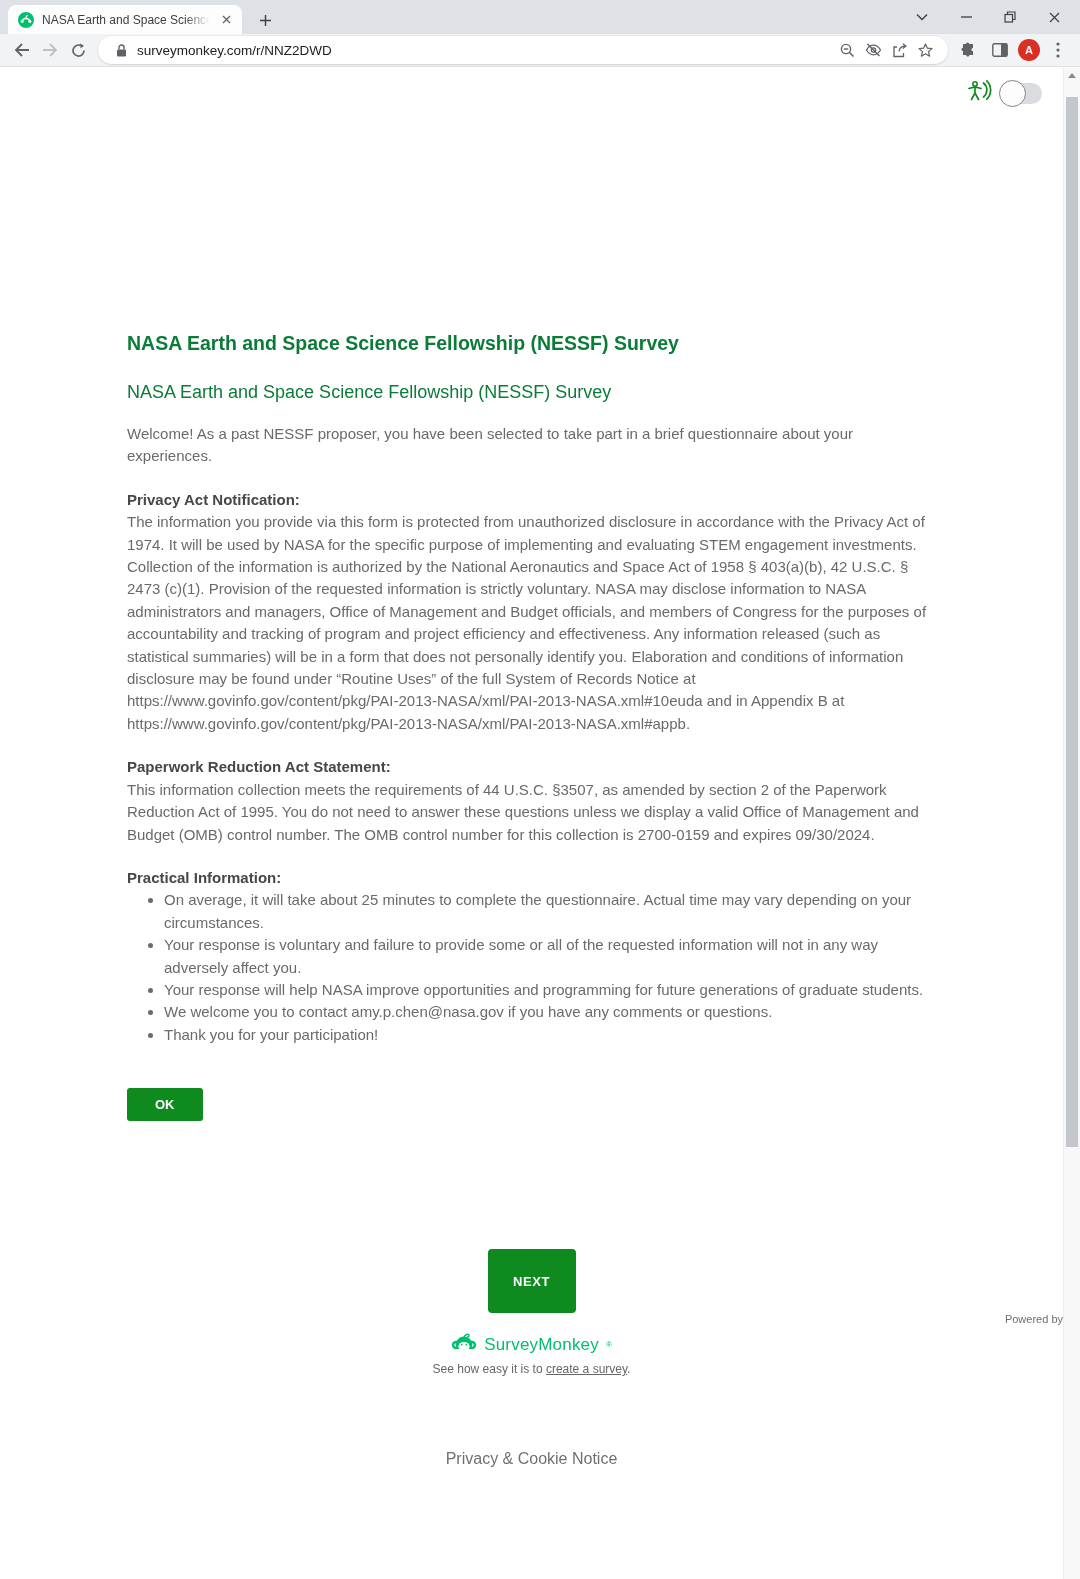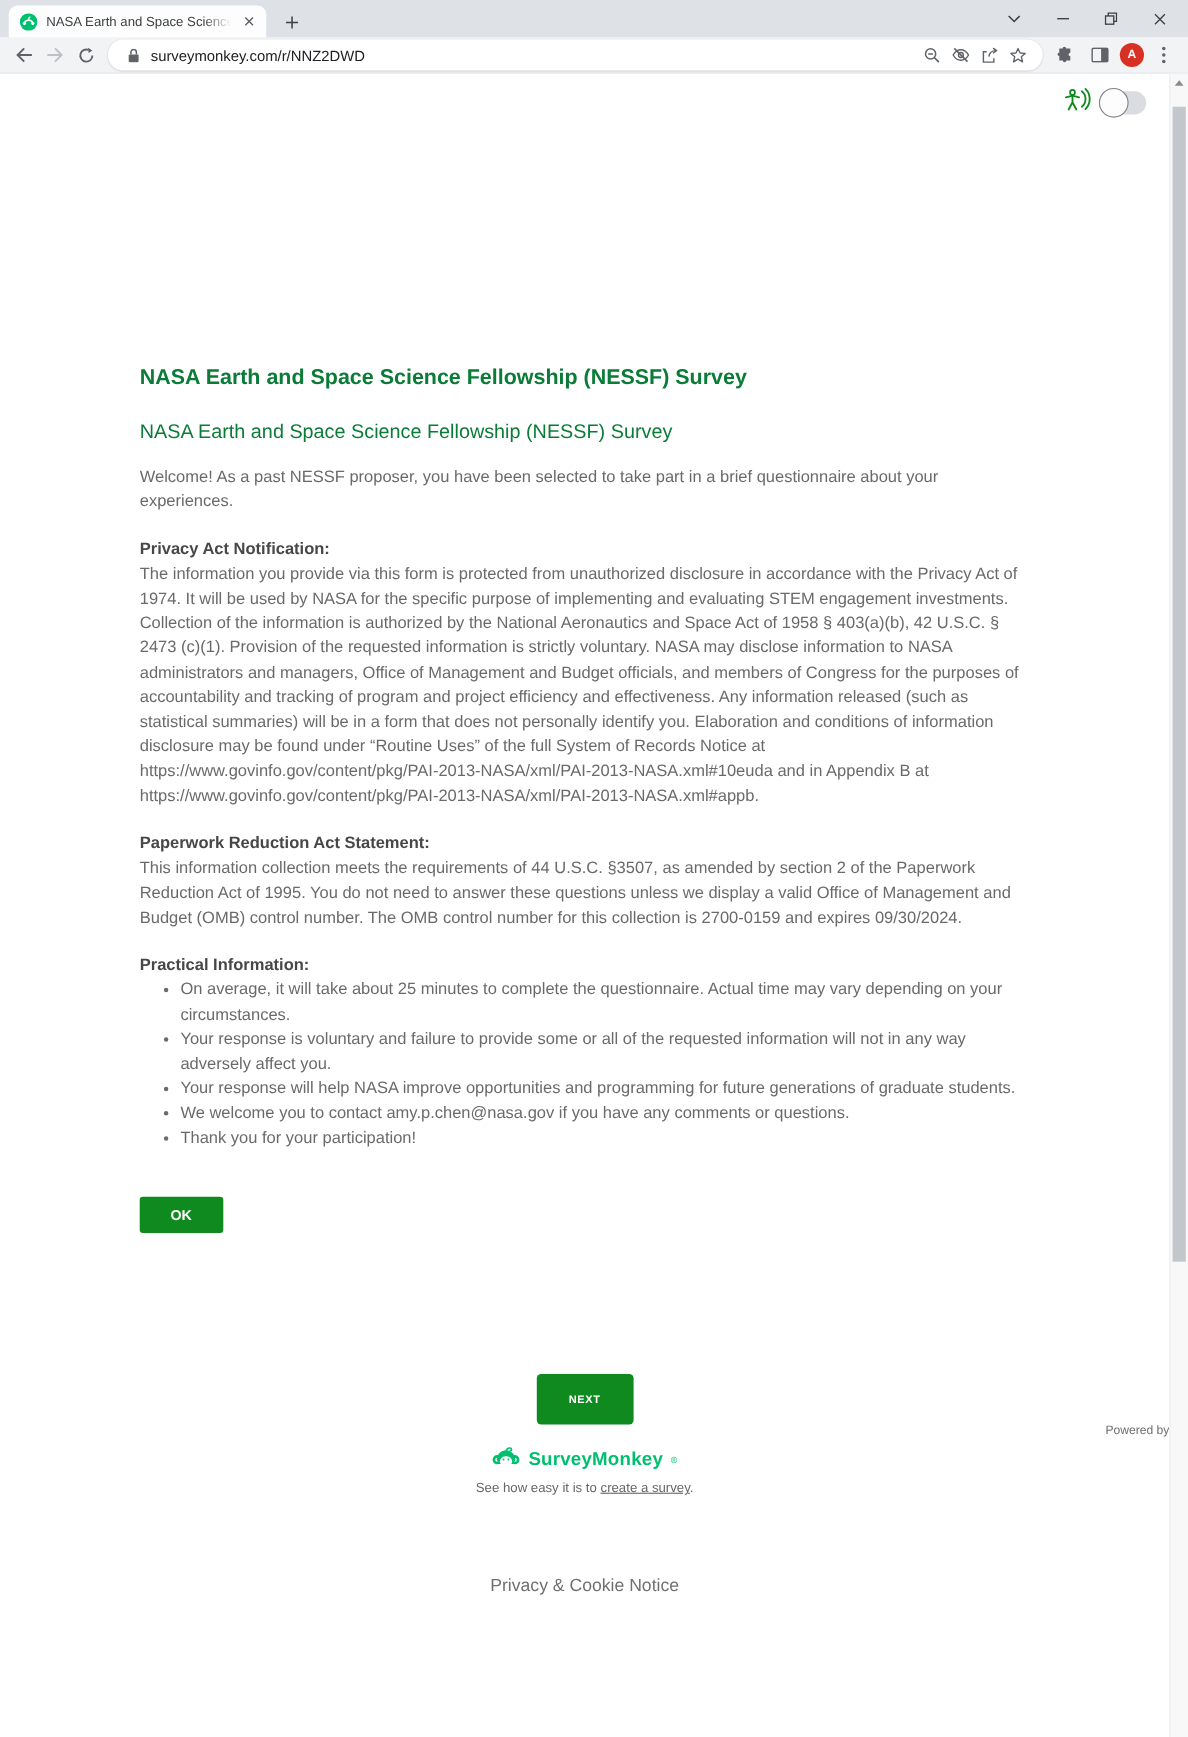--- a/index.html
+++ b/index.html
@@ -81,26 +81,26 @@
   .bullet-list li { font-size:15px; line-height:22.4px; color:#6A6A6A; }
   .ok-button {
     margin-top:42px; min-width:53px; height:33px; padding:0 28px;
     background:#0E8A1F; color:#fff; font-size:13px; font-weight:600;
     border:none; border-radius:3px; font-family:inherit; cursor:pointer;
   }
 
   .centered-block { width:1063px; text-align:center; }
   .next-wrap { margin-top:128px; }
   .next-button {
-    width:88px; height:46px; background:#0E8A1F; color:#fff; font-size:10px; font-weight:600;
+    width:88px; height:64px; background:#0E8A1F; color:#fff; font-size:13px; font-weight:600;
     letter-spacing:0.6px; border:none; border-radius:4px; font-family:inherit; cursor:pointer;
   }
   .powered-by { font-size:11px; color:#6E6E6E;text-align:right; }
   .brand-row { margin-top:7px; display:flex; justify-content:center; align-items:center; gap:7px; }
-  .brand-name { font-size:17px; font-weight:700; color:#00BF6F; letter-spacing:0.2px; }
+  .brand-name { font-size:17px; font-weight:400; color:#00BF6F; letter-spacing:0.2px; }
   .brand-mark { font-size:8px; color:#00BF6F; vertical-align:super; }
   .tagline { margin-top:5px; font-size:12px; color:#666; }
   .tagline a { color:#666; text-decoration:underline; cursor:pointer; }
   .privacy-notice { margin-top:74px; font-size:16px; color:#707070; }
   .privacy-notice span { cursor:pointer; }
 </style>
 </head>
 <body>
 
 <div id="window">

